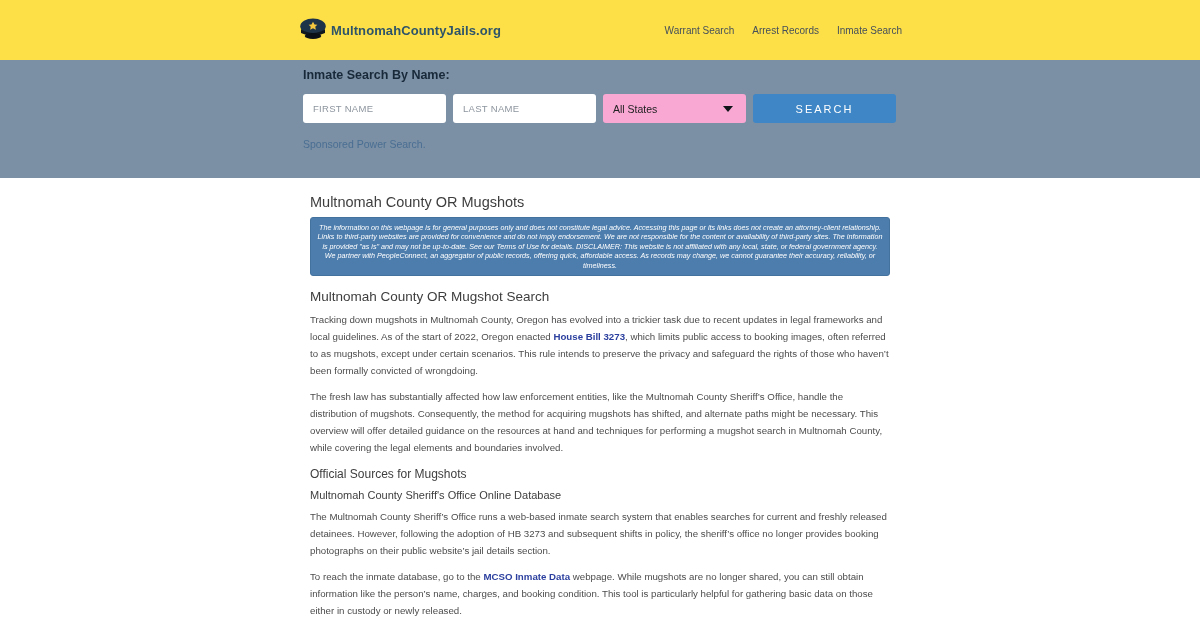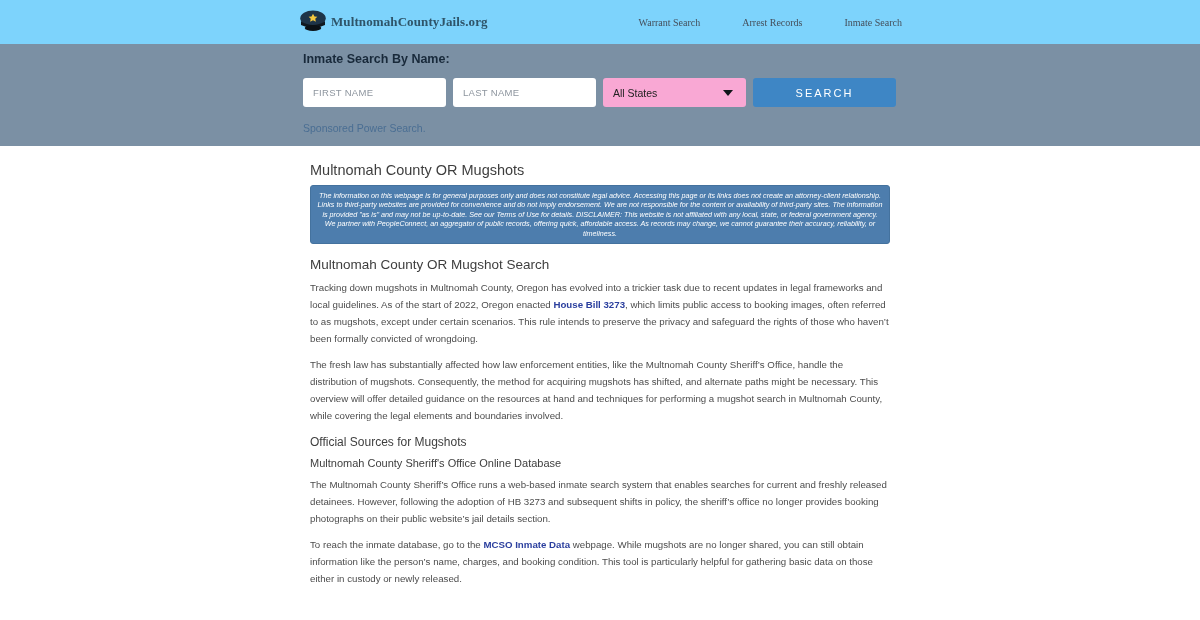--- a/index.html
+++ b/index.html
@@ -5,29 +5,29 @@
   * { box-sizing: border-box; }
   html,body { margin:0; padding:0; }
   body {
     width:1200px; height:620px; overflow:hidden;
     background:#ffffff;
     font-family:"Liberation Sans", sans-serif;
     -webkit-font-smoothing:antialiased;
   }
 
   
-  .header { height:44px; background:#7dd3fc; display:flex; align-items:center;font-family:Liberation Serif, serif; }
+  .header { height:60px; background:#fde047; display:flex; align-items:center; }
   .header-inner { width:604px; margin:0 auto; display:flex; align-items:center; justify-content:space-between; }
   .logo { display:flex; align-items:center; gap:3px; cursor:pointer; text-decoration:none; }
   .logo-text { font-size:13px; font-weight:bold; color:#2e5469; letter-spacing:0.1px; }
-  .nav { display:flex; gap:42px; }
+  .nav { display:flex; gap:18px; }
   .nav-item { font-size:10px; color:#454f5b; text-decoration:none; cursor:pointer; }
 
   
-  .search-band { height:102px; background:#7b90a4; }
+  .search-band { height:118px; background:#7b90a4; }
   .band-inner { width:594px; margin:0 auto; padding-top:8px; }
   .band-title { font-size:12.5px; font-weight:bold; color:#18293a; margin:0 0 12px 0; }
   .form-row { display:flex; gap:7px; }
   .text-input {
     width:143px; height:29px; border:none; border-radius:3px;
     padding:0 10px; font-size:9.5px; color:#333;
     font-family:"Liberation Sans", sans-serif; outline:none;
   }
   .text-input::placeholder { color:#8d959e; letter-spacing:0.3px; }
   .state-select {

